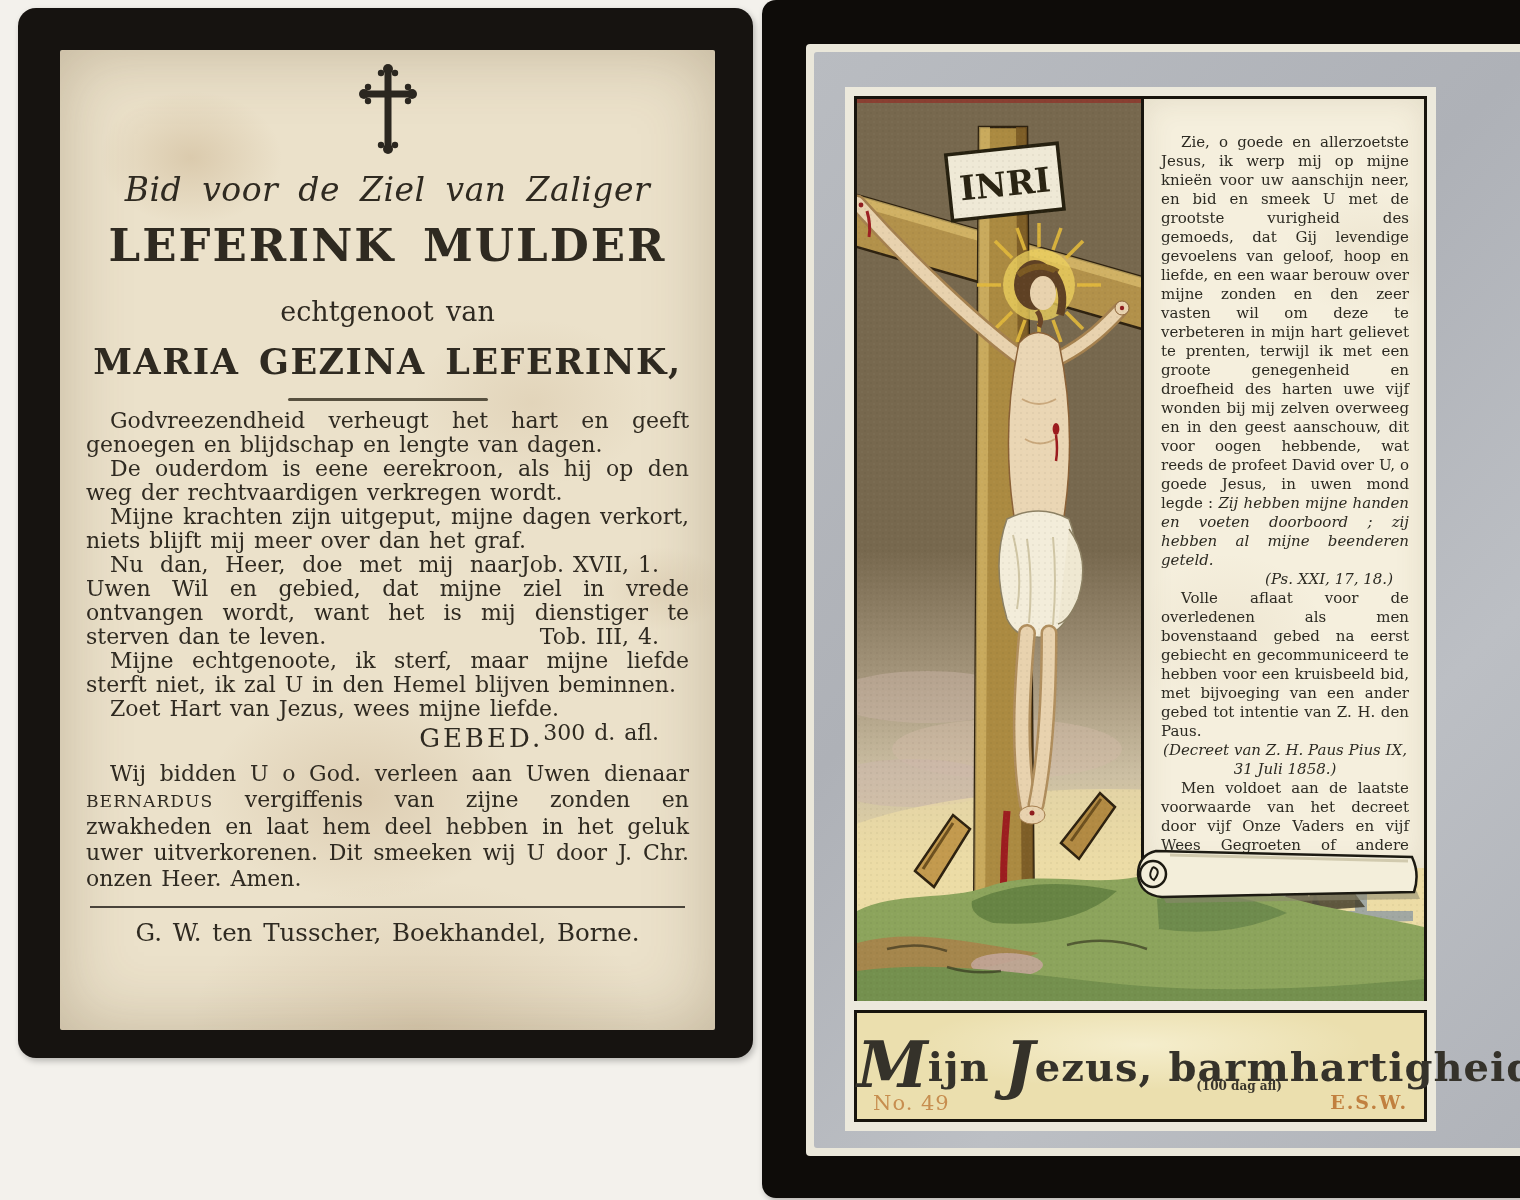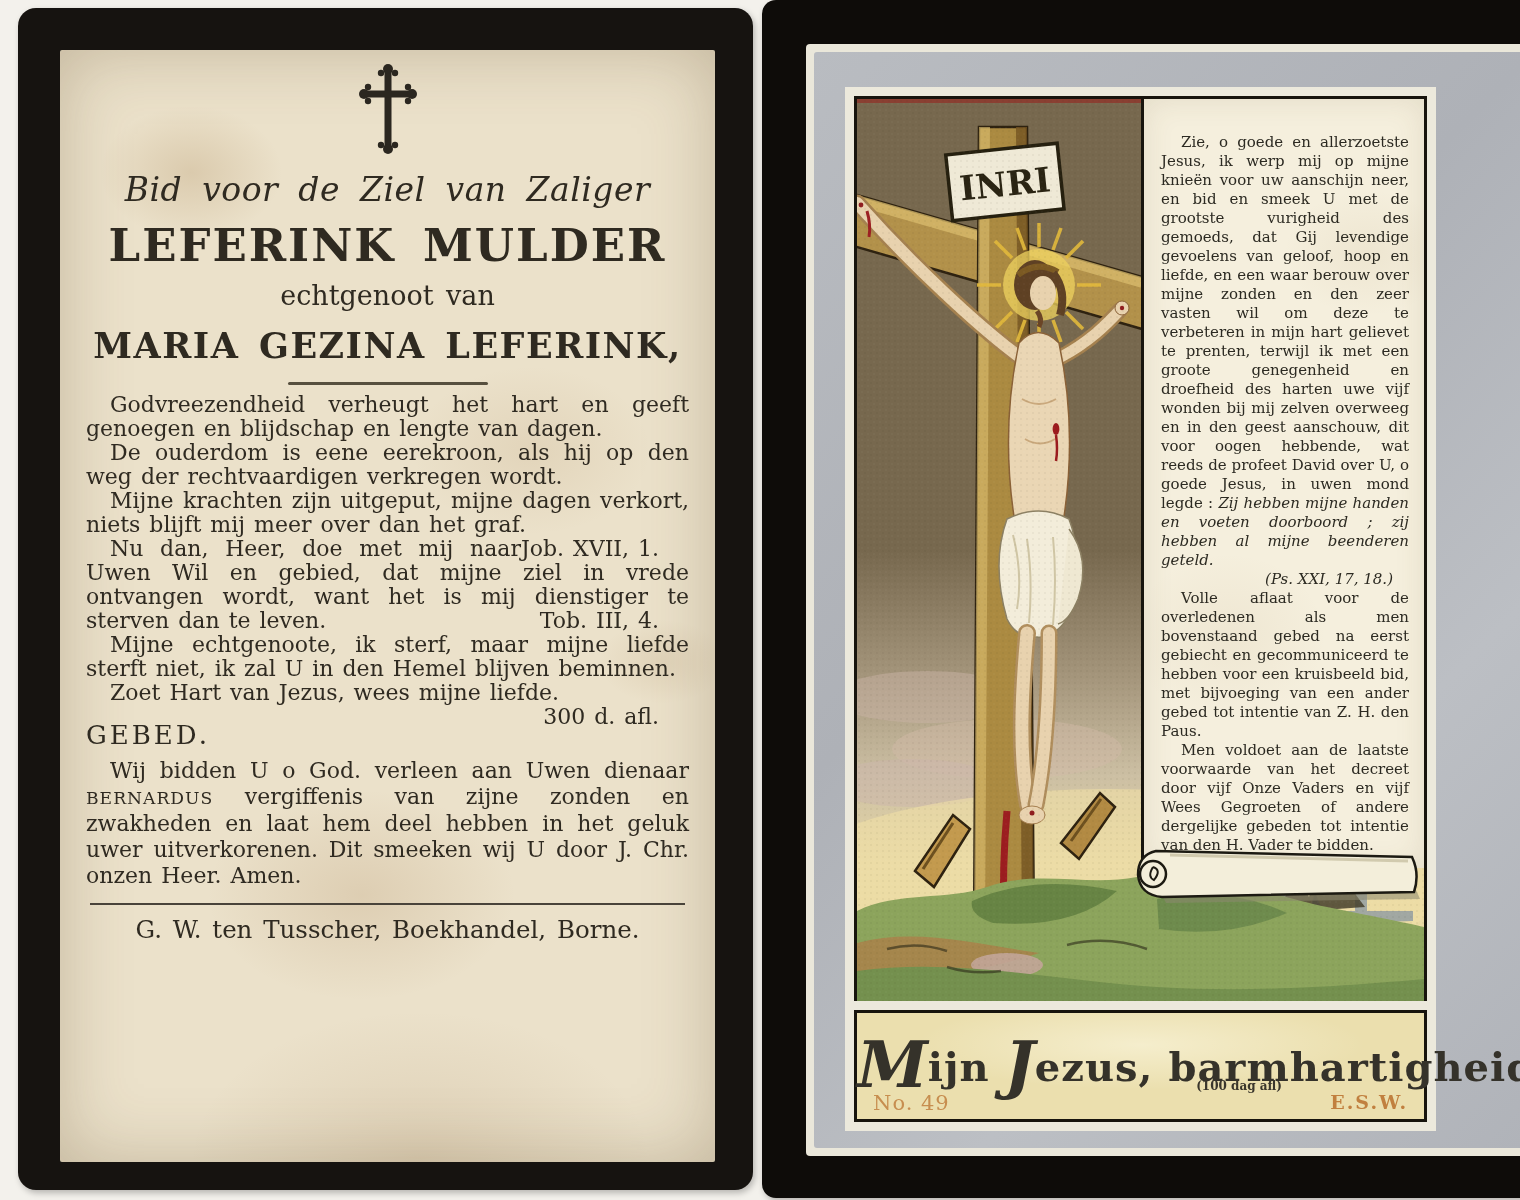--- a/index.html
+++ b/index.html
@@ -1,43 +1,43 @@
 <!DOCTYPE html>
 <html><head>
 <meta charset="utf-8">
 <style>
   html,body{margin:0;padding:0;background:#e9e8e4;}
   *{box-sizing:border-box;}
   .scan{position:relative;width:1520px;height:1200px;background:#f3f1ec;overflow:hidden;
         font-family:"DejaVu Serif", serif;}
 
   
-  .card-left{position:absolute;left:18px;top:8px;width:735px;height:1182px;
+  .card-left{position:absolute;left:18px;top:8px;width:735px;height:1050px;
              background:#161310;border-radius:18px;box-shadow:2px 3px 6px rgba(0,0,0,.25);}
   .paper{position:absolute;left:42px;top:42px;right:38px;bottom:28px;
          background-color:#ebe1ca;border-radius:2px;overflow:hidden;
          background-image:
            radial-gradient(ellipse 130px 95px at 20% 11%, rgba(153,112,58,.20), transparent 70%),
            radial-gradient(ellipse 170px 120px at 72% 36%, rgba(160,120,70,.12), transparent 70%),
            radial-gradient(ellipse 220px 150px at 46% 76%, rgba(150,105,55,.16), transparent 70%),
            radial-gradient(ellipse 320px 210px at 55% 100%, rgba(140,100,55,.14), transparent 72%),
            radial-gradient(ellipse 90px 60px at 92% 55%, rgba(150,110,60,.12), transparent 70%);
          box-shadow:inset 0 0 70px rgba(92,72,40,.28);
          color:#2f2a21;text-align:center;padding:0 26px;}
   .cross-wrap{margin-top:12px;height:94px;}
   .intro{margin:14px 0 0;font-style:italic;font-size:33px;word-spacing:9px;letter-spacing:.5px;}
   .dname{margin:10px 0 0;font-size:45px;font-weight:bold;letter-spacing:2px;word-spacing:10px;}
-  .relation{margin:8px 0 0;font-size:27px;word-spacing:4px;}
+  .relation{margin:24px 0 0;font-size:27px;word-spacing:4px;}
   .spouse{margin:14px 0 0;font-size:35px;font-weight:bold;letter-spacing:1.5px;word-spacing:6px;}
   .bio{margin:16px 0 0;font-size:23px;line-height:28px;text-align:center;word-spacing:3px;}
   .rule-short{width:200px;height:3px;background:#57503f;margin:16px auto 8px;border-radius:2px;}
   .verses{text-align:justify;font-size:22px;line-height:24px;}
   .verse{margin:0;text-indent:24px;word-spacing:2px;}
   .vref{float:right;margin-right:30px;text-indent:0;}
-  .gebed{margin:15px 0 0;font-size:26px;font-weight:normal;letter-spacing:3px;text-align:left;}
+  .gebed{margin:2px 0 0;font-size:26px;font-weight:normal;letter-spacing:3px;text-align:right;}
   .prayer{margin:8px 0 0;text-align:justify;text-indent:24px;font-size:22px;line-height:26px;word-spacing:2px;}
   .sc-name{text-transform:uppercase;font-size:0.78em;letter-spacing:1px;}
   .rule-full{height:2px;background:#49433a;margin:14px 4px 0;}
   .publisher{margin:10px 0 0;font-size:24.5px;text-align:center;word-spacing:3px;}
 
   
   .card-right{position:absolute;left:762px;top:0;width:810px;height:1198px;
               background:#0e0c09;border-radius:14px;box-shadow:2px 3px 6px rgba(0,0,0,.25);}
   .r-white1{position:absolute;left:44px;top:44px;right:42px;bottom:42px;background:#eae7da;border-radius:4px;}
   .r-silver{position:absolute;left:8px;top:8px;right:8px;bottom:8px;border-radius:3px;
@@ -241,20 +241,21 @@
           <path d="M30,850 q30,-8 60,2 M210,846 q40,-10 80,4 M90,868 q26,8 54,4" stroke="#2c2a18" stroke-width="2.5" fill="none" opacity="0.6"></path>
         </g>
 
         <rect width="567" height="902" fill="url(#stipple)"></rect>
       </svg>
 
       <div class="scroll-panel">
         <p class="sp"><span>Zie, o goede en allerzoetste Jesus, ik werp mij op mijne knieën voor uw aanschijn neer, en bid en smeek U met de grootste vurigheid des gemoeds, dat Gij levendige gevoelens van geloof, hoop en liefde, en een waar berouw over mijne zonden en den zeer vasten wil om deze te verbeteren in mijn hart gelievet te prenten, terwijl ik met een groote genegenheid en droefheid des harten uwe vijf wonden bij mij zelven overweeg en in den geest aanschouw, dit voor oogen hebbende, wat reeds de profeet David over U, o goede Jesus, in uwen mond legde : </span><span class="it">Zij hebben mijne handen en voeten doorboord ; zij hebben al mijne beenderen geteld.</span></p>
         <p class="s-ref">(Ps. XXI, 17, 18.)</p>
         <p class="sp">Volle aflaat voor de overledenen als men bovenstaand gebed na eerst gebiecht en gecommuniceerd te hebben voor een kruisbeeld bid, met bijvoeging van een ander gebed tot intentie van Z. H. den Paus.</p>
+        <p class="s-decree">(Decreet van Z. H. Paus Pius IX, 31 Juli 1858.)</p>
         <p class="sp">Men voldoet aan de laatste voorwaarde van het decreet door vijf Onze Vaders en vijf Wees Gegroeten of andere dergelijke gebeden tot intentie van den H. Vader te bidden.</p>
       </div>
 
       <div class="scroll-curl">
         <svg width="308" height="64" viewBox="0 0 308 64">
           <path d="M36,52 L290,47 L294,56 L40,60 Z" fill="#8d886f" opacity="0.55"></path>
           <path d="M30,8 L286,14 Q294,31 288,49 L36,54 Q14,52 12,32 Q12,12 30,8 Z" fill="#f3eeda" stroke="#1c1a12" stroke-width="2.5"></path>
           <circle cx="27" cy="31" r="13" fill="#f3eeda" stroke="#1c1a12" stroke-width="2.5"></circle>
           <path d="M27,24 q9,3 1,13 q-7,-3 -1,-13" fill="none" stroke="#1c1a12" stroke-width="2"></path>
           <path d="M44,12 L282,18" stroke="#c9c2a4" stroke-width="3" opacity="0.8"></path>

